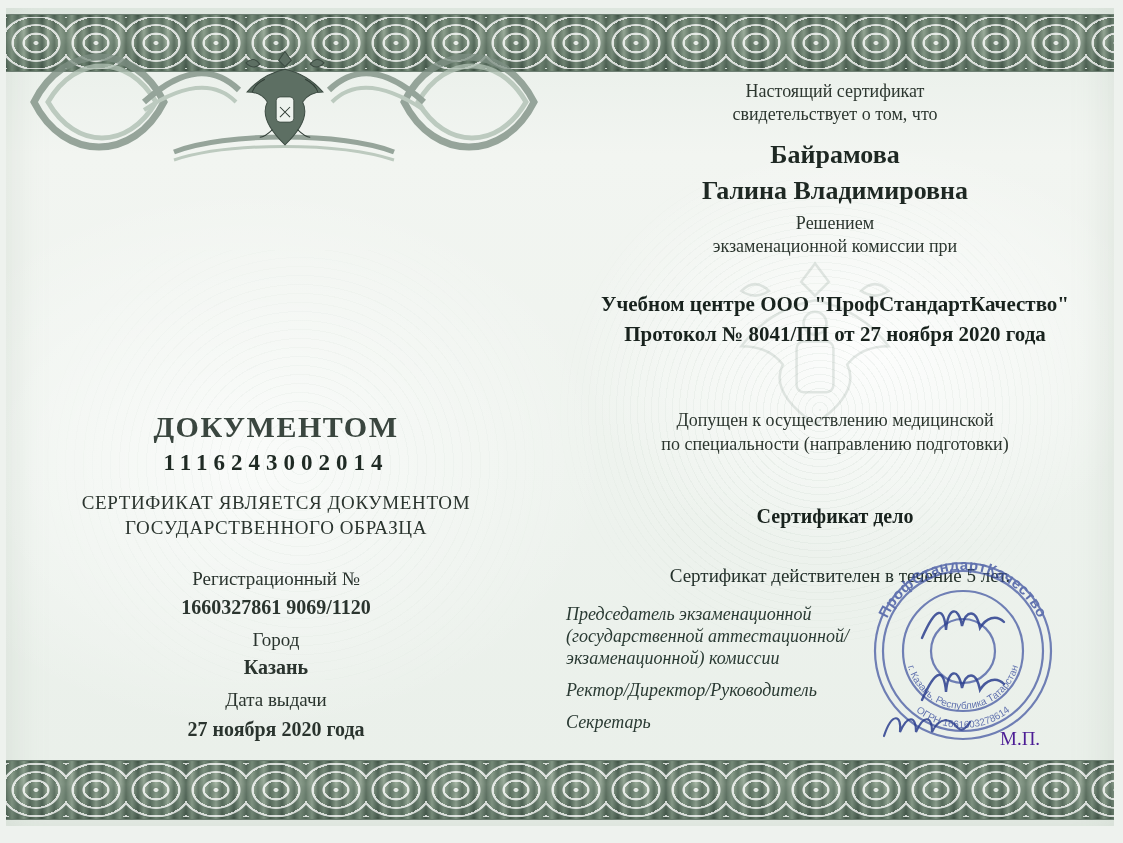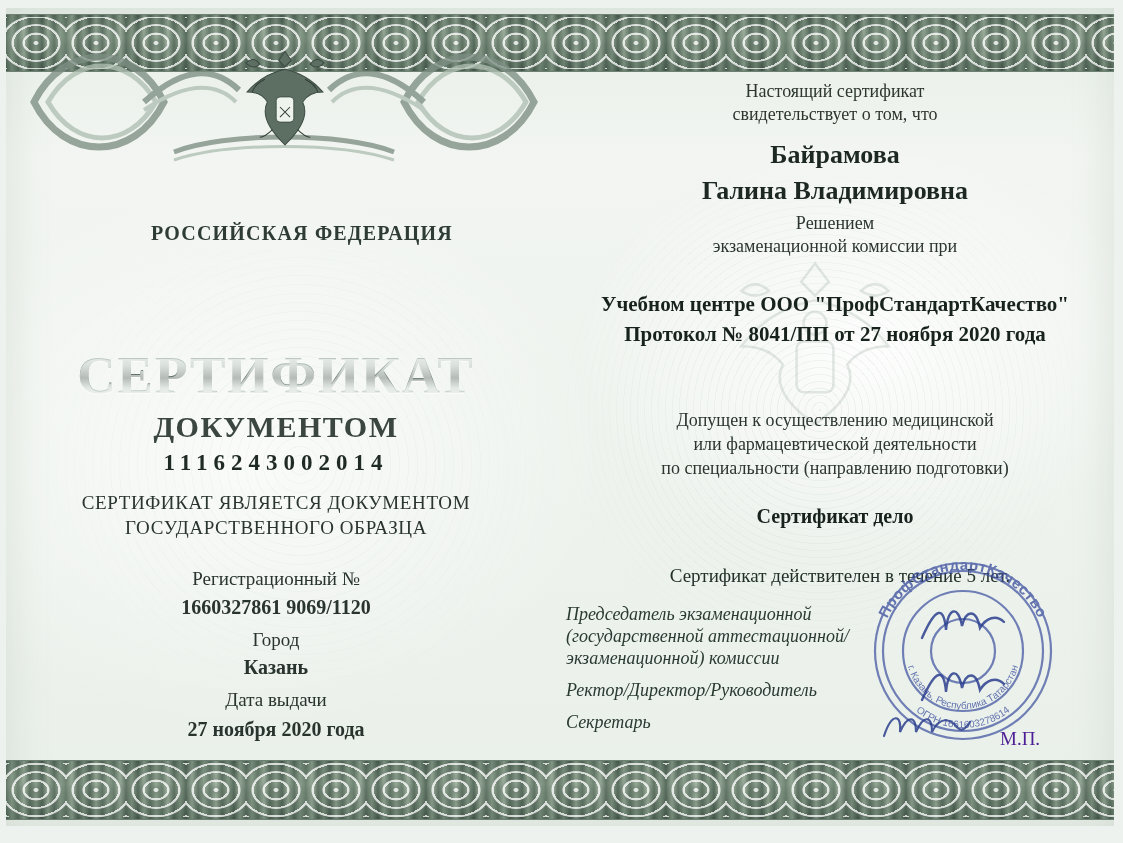--- a/index.html
+++ b/index.html
@@ -422,23 +422,21 @@
         <rect x="43" y="42" width="14" height="20" rx="3"></rect>
       </g>
       <g fill="none" stroke="#2f3c34" stroke-width="0.8">
         <path d="M46 50 L54 58 M54 50 L46 58"></path>
         <path d="M34 28 q-8 4 -10 10 M66 28 q8 4 10 10"></path>
         <path d="M40 68 q-6 6 -10 6 M60 68 q6 6 10 6"></path>
       </g>
     </svg>
   </div>
 
-  <div class="rf-title">РОССИЙСКАЯ ФЕДЕРАЦИЯ</div>
-
-  <div class="sert-big">СЕРТИФИКАТ</div>
+
   <div class="sert-sub">ДОКУМЕНТОМ</div>
   <div class="sert-number">1116243002014</div>
 
   <div class="gos-note">
     <div>СЕРТИФИКАТ ЯВЛЯЕТСЯ ДОКУМЕНТОМ</div>
     <div>ГОСУДАРСТВЕННОГО ОБРАЗЦА</div>
   </div>
 
   <div class="left-field left-label" style="top:568px;">Регистрационный №</div>
   <div class="left-field left-value" style="top:596px;">1660327861 9069/1120</div>
@@ -458,21 +456,20 @@
   <div class="r-decision">
     <div>Решением</div>
     <div>экзаменационной комиссии при</div>
   </div>
 
   <div class="r-org">Учебном центре ООО "ПрофСтандартКачество"</div>
   <div class="r-protocol">Протокол № 8041/ПП от 27 ноября 2020 года</div>
 
   <div class="r-admitted">
     <div>Допущен к осуществлению медицинской</div>
-    <div>или фармацевтической деятельности</div>
     <div>по специальности (направлению подготовки)</div>
   </div>
 
   <div class="r-speciality">Сертификат дело</div>
   <div class="r-valid">Сертификат действителен в течение 5 лет.</div>
 
   <div class="sig-line sig-1">Председатель экзаменационной</div>
   <div class="sig-line sig-2">(государственной аттестационной/</div>
   <div class="sig-line sig-3">экзаменационной) комиссии</div>
   <div class="sig-line sig-4">Ректор/Директор/Руководитель</div>

